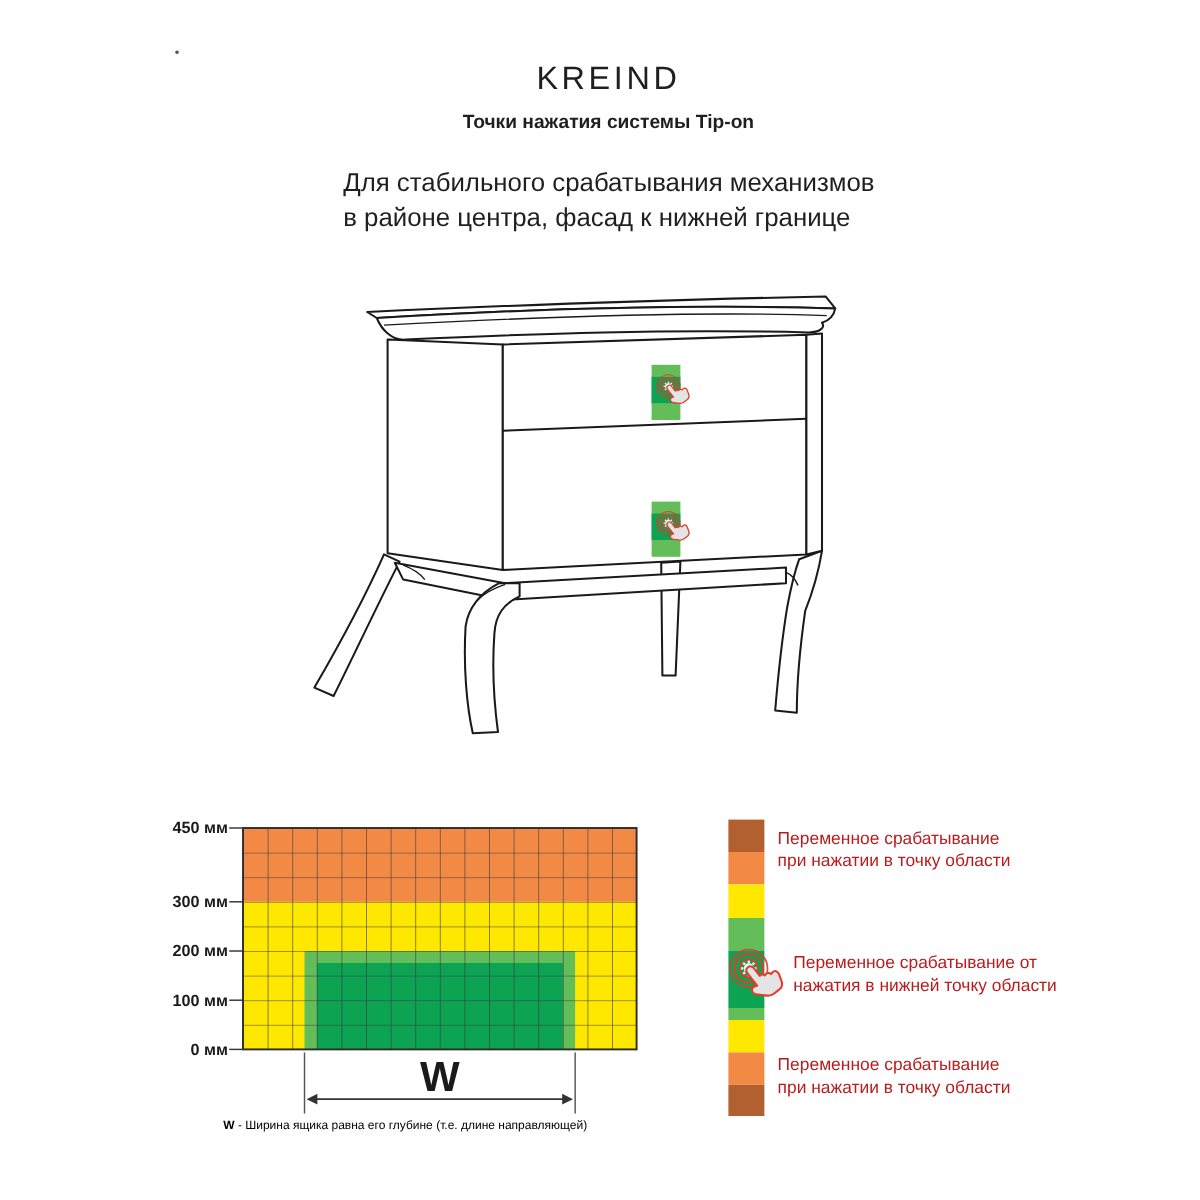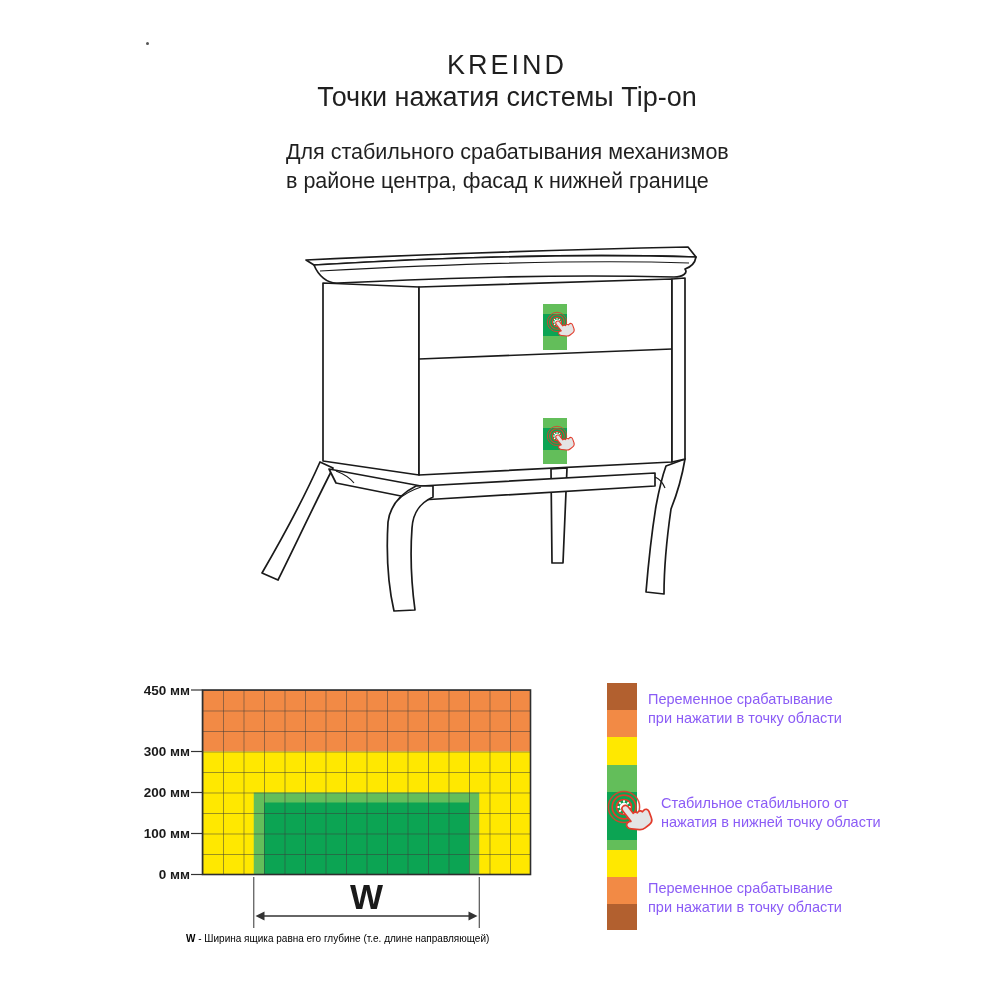--- a/index.html
+++ b/index.html
@@ -3,26 +3,26 @@
 <meta charset="utf-8">
 <style>
   html,body{margin:0;padding:0;}
   body{
     width:1000px;height:1000px;position:relative;background:#ffffff;
     font-family:"Liberation Sans", sans-serif;color:#1f1f1f;overflow:hidden;
   }
   .abs{position:absolute;}
   .header{left:14px;top:50px;width:986px;text-align:center;}
   .title{font-size:27px;letter-spacing:3px;font-weight:400;}
-  .subtitle{font-size:27px;margin-top:1px;font-weight:400;}
+  .subtitle{font-size:16px;margin-top:13px;font-weight:700;}
   .intro{left:262px;top:138px;font-size:21.5px;line-height:28.5px;margin-left:24px;}
   .intro span{display:block;}
   .stray-dot{left:146px;top:42px;width:3px;height:3px;background:#555;border-radius:50%;}
   .legend-strip{left:607px;top:683px;width:30px;display:flex;flex-direction:column;}
-  .legend-item{font-size:14.5px;line-height:19px;color:#8b5cf6;}
+  .legend-item{font-size:14.5px;line-height:19px;color:#b91c1c;}
   .legend-item span{display:block;white-space:nowrap;}
   .li-1{left:648px;top:690px;}
   .li-2{left:661px;top:794px;}
   .li-3{left:648px;top:879px;}
   .caption{left:186px;top:933px;font-size:10px;white-space:nowrap;color:#000000;}
   .caption b{font-weight:700;}
   svg text{font-family:"Liberation Sans", sans-serif;}
 </style>
 </head>
 <body>
@@ -161,19 +161,19 @@
       <path transform="rotate(-38)" d="M0,-1.2 C-2.6,-1.2 -3.4,0.9 -3.4,2.7 L-3.4,15.6 C-5.7,13.8 -9,14.4 -9.6,17 C-10,18.8 -9.2,20.3 -7.7,21.7 L-1.9,27.3 C-0.3,28.8 1.6,29.5 3.8,29.5 L9.3,29.5 C12.1,29.5 14.1,27.9 15,25.1 L16.9,19.1 C17.7,16.4 16.1,14.4 13.4,14.8 L11.6,15.1 C11.3,13.3 9.7,12.2 7.9,12.6 L7,12.8 C6.6,11.2 5,10.2 3.4,10.6 L3.4,2.7 C3.4,0.9 2.6,-1.2 0,-1.2 Z" style="fill:var(--hand_fill);stroke:var(--red)" stroke-width="1.7" stroke-linejoin="round"></path>
     </g>
   </g>
 </svg>
 
 <div class="abs legend-item li-1">
   <span>Переменное срабатывание</span>
   <span>при нажатии в точку области</span>
 </div>
 <div class="abs legend-item li-2">
-  <span>Стабильное стабильного от</span>
+  <span>Переменное срабатывание от</span>
   <span>нажатия в нижней точку области</span>
 </div>
 <div class="abs legend-item li-3">
   <span>Переменное срабатывание</span>
   <span>при нажатии в точку области</span>
 </div>
 
 </body></html>

